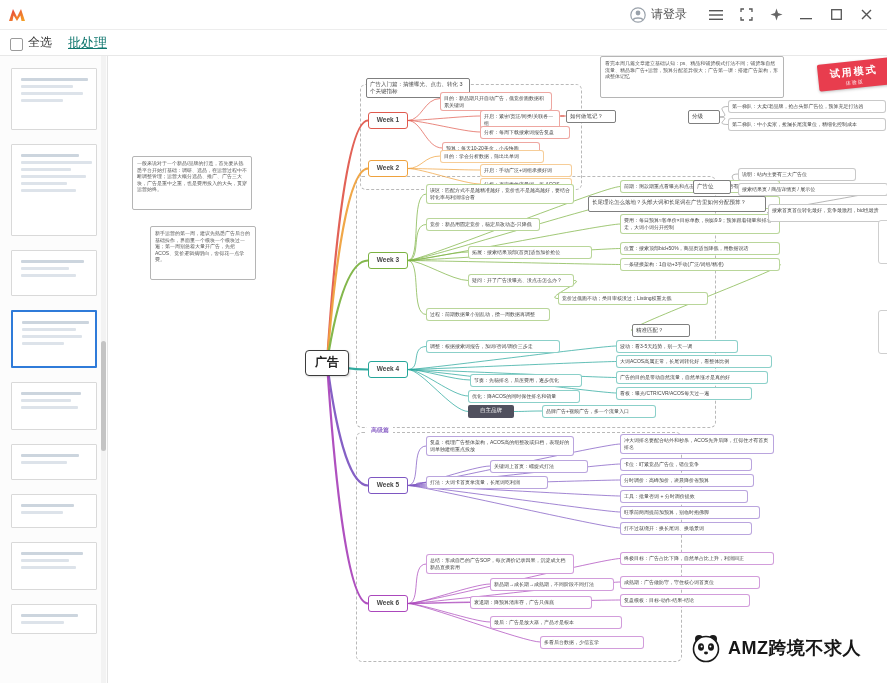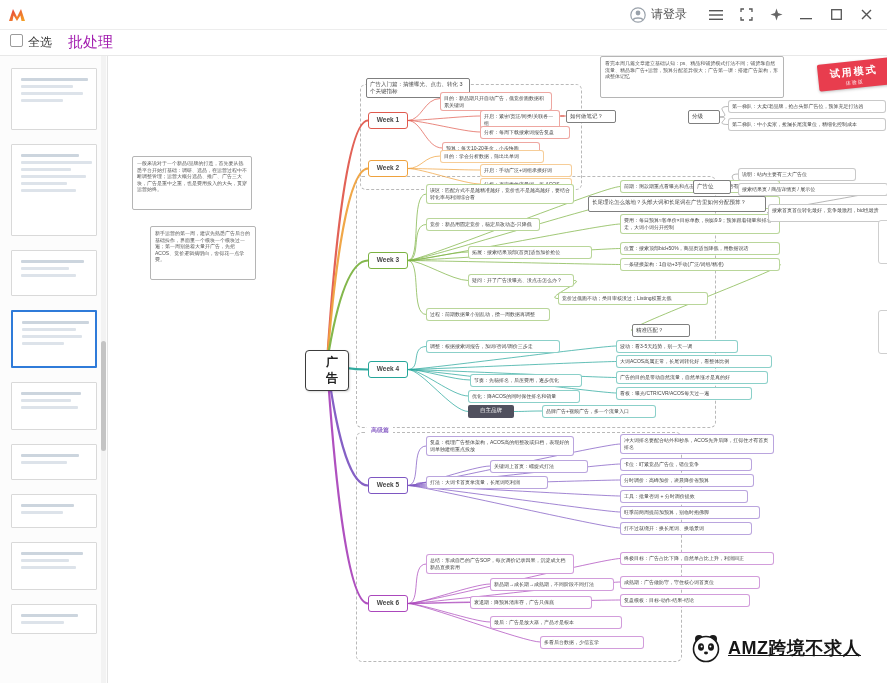--- a/index.html
+++ b/index.html
@@ -20,24 +20,24 @@
   .tb-right { margin-left:auto; display:flex; align-items:center; gap:14px; }
   .login { display:flex; align-items:center; gap:5px; font-size:12px; color:#555; cursor:pointer; }
   .win-icons { display:flex; align-items:center; gap:0; }
   .wbtn { width:30px; height:28px; display:flex; align-items:center; justify-content:center; cursor:pointer; }
   .wbtn svg { display:block; }
   
   .toolbar {
     height:26px; display:flex; align-items:center; gap:16px; padding:0 10px;
     background:#fff; border-bottom:1px solid #e8e8e8; position:relative; z-index:29;
   }
-  .chk-wrap { display:flex; align-items:flex-start; gap:5px; cursor:pointer; }
+  .chk-wrap { display:flex; align-items:flex-end; gap:5px; cursor:pointer; }
   .chk { width:13px; height:13px; border:1px solid #9b9b9b; border-radius:2px; background:#fff; }
   .chk-label { font-size:12px; color:#333; }
-  .batch-link { font-size:15px; color:#a21caf; cursor:pointer; }
+  .batch-link { font-size:13px; color:#0f766e; text-decoration:underline; cursor:pointer; }
   
   .content { display:flex; height:627px; }
   .sidebar {
     width:108px; background:#fcfcfc; border-right:1px solid #e4e4e4;
     position:relative; padding:12px 0 0 0; overflow:hidden;
   }
   .thumb {
     width:86px; margin:0 auto 14px auto; background:#fff;
     border:1px solid #d9d9d9; border-radius:1px; padding:5px 0; overflow:hidden;
   }
@@ -56,21 +56,21 @@
   .mgroup .glabel {
     position:absolute; top:-7px; left:10px; background:#fff; padding:0 4px;
     font-size:6px; font-weight:bold;
   }
   .mnode {
     position:absolute; background:#fff; border:1px solid #cfcfcf; border-radius:3px;
     font-size:5px; line-height:1.3; color:#444; padding:2px 3px; overflow:hidden;
   }
   .mnode.center {
     font-size:12px; font-weight:bold; color:#222; text-align:center;
-    border:1.5px solid #3c3c3c; border-radius:4px; padding:4px 20px;
+    border:1.5px solid #3c3c3c; border-radius:4px; padding:4px 4px;
     box-shadow:1px 1px 2px rgba(0,0,0,.15); z-index:3;
   }
   .mnode.week { font-size:6.5px; font-weight:bold; text-align:center; border-width:1.3px; padding:3px 2px; z-index:2; }
   .mnode.small { }
   .mnode.boxed { border:1px solid #7f7f7f; font-size:5.5px; border-radius:2px; }
   .mnode.dark { background:#50505e; border:none; color:#fff; font-size:5.5px; text-align:center; border-radius:2px; }
   .mnode.note { border:1px solid #b5b5b5; color:#555; border-radius:2px; padding:3px 4px; }
   .mnode.vert { writing-mode:vertical-rl; font-size:5.5px; padding:3px 2px; }
   
   .ribbon {
@@ -79,21 +79,21 @@
     padding:4px 14px 3px 12px; transform:rotate(-6deg); border-radius:2px;
     box-shadow:0 1px 3px rgba(0,0,0,.25); cursor:pointer;
   }
   .ribbon .r-main { font-size:10px; font-weight:bold; letter-spacing:2px; }
   .ribbon .r-sub { font-size:5px; opacity:.85; letter-spacing:1px; }
   
   .watermark {
     position:absolute; right:26px; bottom:20px; z-index:15;
     display:flex; align-items:center; gap:7px;
   }
-  .wm-text { font-size:18px; font-weight:bold; color:#161616; letter-spacing:.5px;text-decoration:underline; }
+  .wm-text { font-size:18px; font-weight:bold; color:#161616; letter-spacing:.5px; }
 </style>
 </head>
 <body>
 
 <div class="titlebar">
   <svg class="app-icon" viewBox="0 0 18 18">
     <defs>
       <linearGradient id="mg" x1="0" y1="0" x2="1" y2="1">
         <stop offset="0" stop-color="#e6393d"></stop>
           <stop offset="1" stop-color="#f5a623"></stop>

